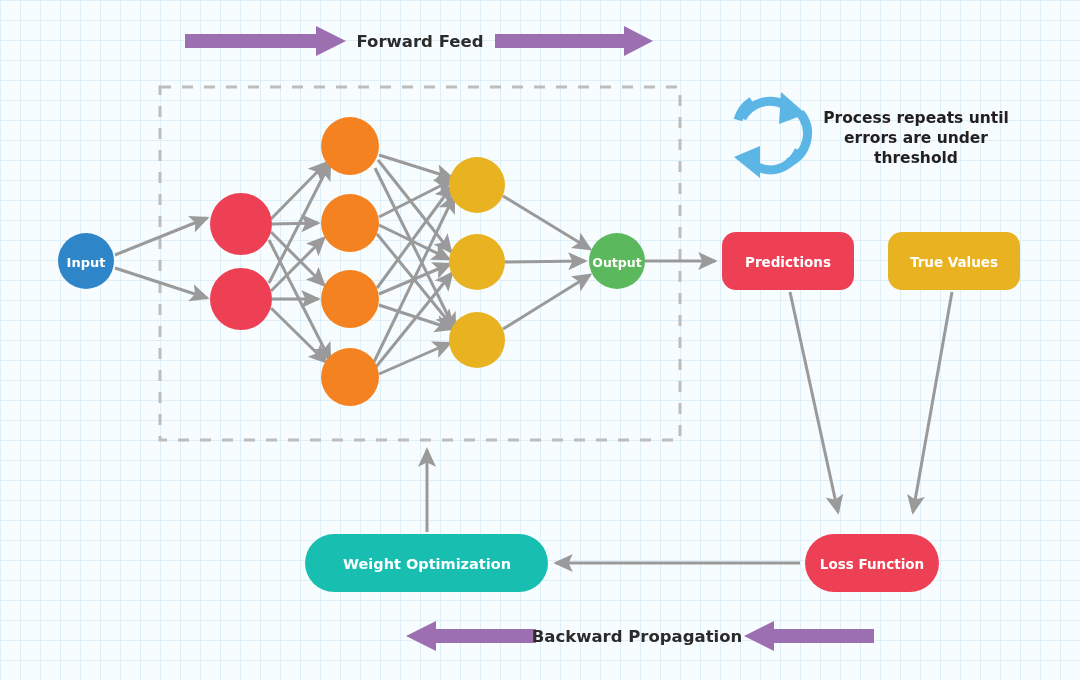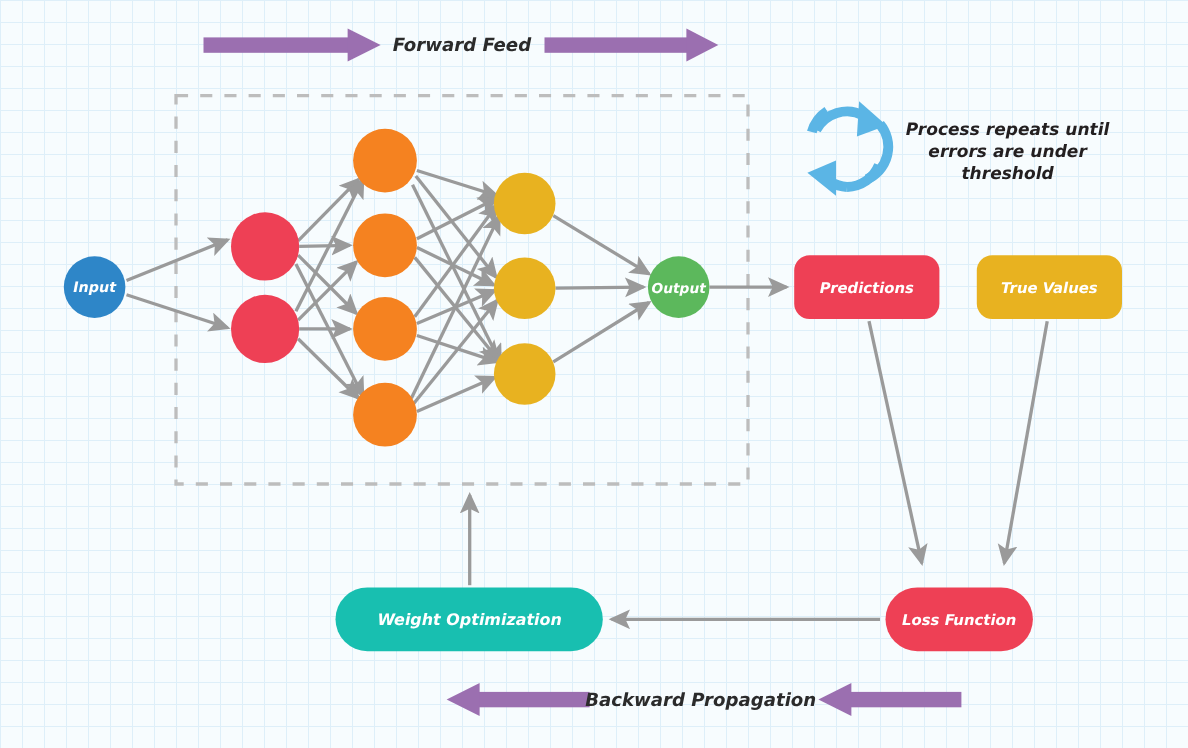--- a/index.html
+++ b/index.html
@@ -12,21 +12,20 @@
     position: relative;
     width: 1080px;
     height: 680px;
     overflow: hidden;
     font-family: "DejaVu Sans", "Liberation Sans", sans-serif;
     background-color: #f7fcfe;
     background-image:
       linear-gradient(to right, #deeff9 1px, transparent 1px),
       linear-gradient(to bottom, #deeff9 1px, transparent 1px);
     background-size: 20px 20px;
-    font-style: italic;
   }
   #diagram-svg {
     position: absolute;
     left: 0;
     top: 0;
     width: 1080px;
     height: 680px;
   }
   .node-label {
     font-family: "DejaVu Sans", "Liberation Sans", sans-serif;

